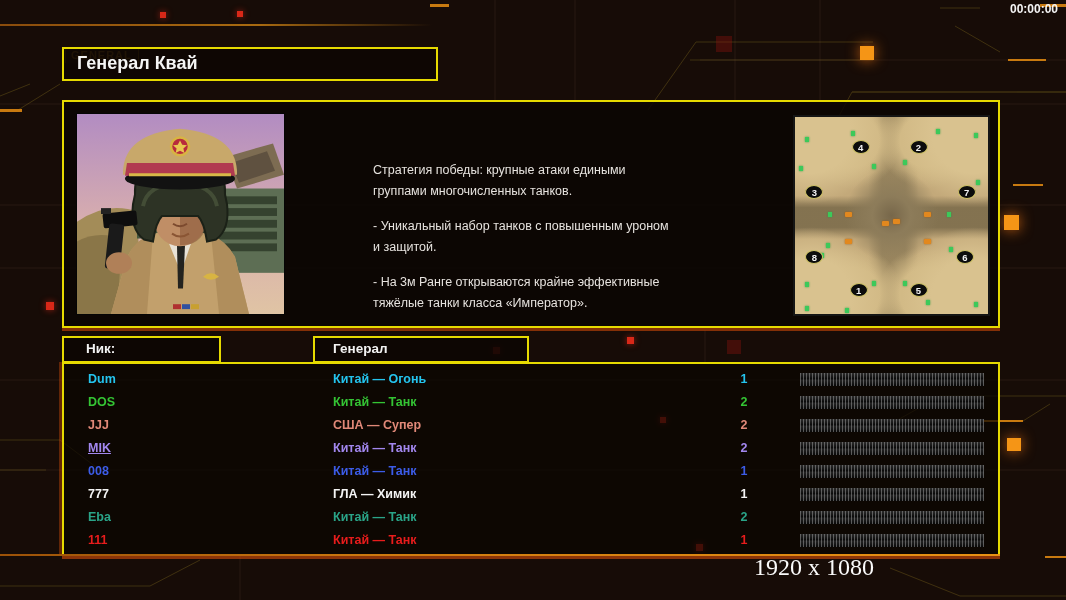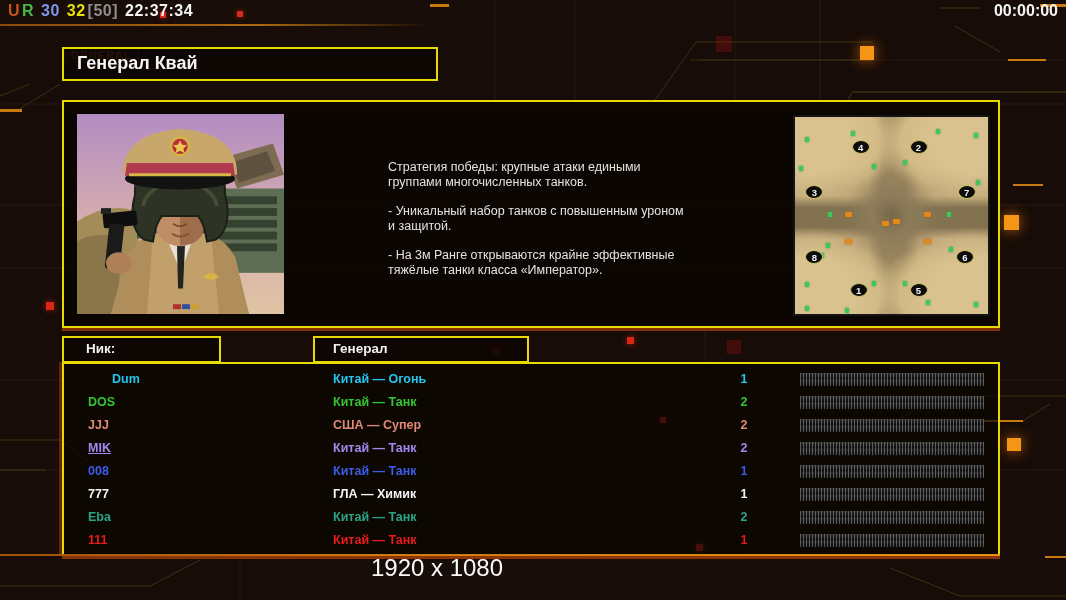--- a/index.html
+++ b/index.html
@@ -14,21 +14,21 @@
   .sq{position:absolute;}
   .sq.red{background:#d82818;box-shadow:0 0 6px rgba(216,40,24,.7);}
   .sq.orange{background:#f59516;box-shadow:0 0 14px rgba(245,120,20,.8);}
   .sq.dimred{background:rgba(150,20,15,.35);}
   .dash{position:absolute;background:#c87a10;}
   
   .hud-left{position:absolute;left:8px;top:2px;font-size:16px;font-weight:bold;letter-spacing:.5px;}
   .hud-left span{margin-right:2px;}
   .hud-underline{position:absolute;left:0;top:24px;width:432px;height:2px;
     background:linear-gradient(90deg,#8a4c0c,#a86a10 60%,rgba(120,70,10,0));}
-  .hud-right{position:absolute;right:8px;top:2px;font-size:16px;font-weight:bold;color:#f4f4f4;}
+  .hud-right{position:absolute;right:8px;top:2px;font-size:12px;font-weight:bold;color:#f4f4f4;}
   
   .general-tab{
     position:absolute;left:65px;top:33px;height:13px;line-height:13px;
     padding:1px 6px 1px 5px;background:#241204;border:1px solid #9c7608;border-bottom:none;
     color:#dfa01c;font-size:11px;font-weight:bold;letter-spacing:1px;margin-top:14px;
   }
   .title-box{
     position:absolute;left:62px;top:47px;width:372px;height:30px;
     border:2px solid #e6da00;background:rgba(14,7,3,.92);
   }
@@ -37,21 +37,21 @@
   .main-panel{
     position:absolute;left:62px;top:100px;width:934px;height:224px;
     border:2px solid #e6da00;background:rgba(10,5,2,.82);
     box-shadow:0 3px 0 rgba(170,60,8,.75);
   }
   .portrait{
     position:absolute;left:13px;top:12px;width:207px;height:200px;
     background:#000;outline:1px solid #050505;
   }
   .portrait svg{display:block;width:100%;height:100%;}
-  .description{position:absolute;left:324px;top:58px;width:345px;color:#e6e2de;font-size:12.5px;line-height:15px;}
+  .description{position:absolute;left:309px;top:58px;width:345px;color:#e6e2de;font-size:12.5px;line-height:21px;}
   .description .para{white-space:pre-line;margin:0 0 14px 0;}
   
   .minimap{
     position:absolute;left:729px;top:13px;width:197px;height:201px;
     border:2px solid #151515;box-sizing:border-box;
     background:
       radial-gradient(circle at 50% 50%,#77674a 0%,#8d7c5a 14%,rgba(141,124,90,0) 34%),
       radial-gradient(circle at 8% 8%,#d9c28f 0 16%,rgba(217,194,143,0) 28%),
       radial-gradient(circle at 92% 8%,#d9c28f 0 16%,rgba(217,194,143,0) 28%),
       radial-gradient(circle at 8% 92%,#d9c28f 0 16%,rgba(217,194,143,0) 28%),
@@ -97,22 +97,22 @@
     background-color:#141414;
   }
   .prow .pbar::after{
     content:"";position:absolute;inset:0;
     background:repeating-linear-gradient(90deg,rgba(150,150,150,.55) 0 1px,rgba(0,0,0,0) 1px 3px);
   }
   
   .footer-line{position:absolute;left:0;top:554px;width:1000px;height:2px;
     background:linear-gradient(90deg,#9c5208,#d07c10 40%,#e89214);}
   .footer-res{
-    position:absolute;left:0;top:554px;width:874px;text-align:center;
-    color:#fafafa;font-size:24px;font-family:Liberation Sans, sans-serif;
+    position:absolute;left:0;top:554px;width:874px;text-align:right;
+    color:#fafafa;font-size:24px;font-family:Liberation Serif, serif;
   }
 </style>
 </head>
 <body>
 
 <div class="screen">
 
   <svg class="bg-svg" viewBox="0 0 1066 600" fill="none">
     <g stroke="#4a3a12" stroke-width="1" opacity="0.8">
       <path d="M696,42 L873,42 M696,42 L648,110 M690,60 L873,60"></path>
@@ -142,21 +142,20 @@
   <div class="sq orange" style="left:860px;top:46px;width:14px;height:14px"></div>
   <div class="sq orange" style="left:1004px;top:215px;width:15px;height:15px"></div>
   <div class="sq orange" style="left:1007px;top:438px;width:14px;height:13px"></div>
   <div class="dash" style="left:430px;top:4px;width:19px;height:3px"></div>
   <div class="dash" style="left:1040px;top:4px;width:26px;height:3px"></div>
   <div class="dash" style="left:1008px;top:59px;width:38px;height:2px"></div>
   <div class="dash" style="left:1013px;top:184px;width:30px;height:2px"></div>
   <div class="dash" style="left:0;top:109px;width:22px;height:3px"></div>
   <div class="dash" style="left:1045px;top:556px;width:21px;height:2px"></div>
 
-  <div class="hud-left"><span style="color: rgb(198, 84, 32);">U</span><span style="color: rgb(70, 184, 70);">R </span><span style="color: rgb(125, 151, 232);">30 </span><span style="color: rgb(232, 228, 0);">32</span><span style="color: rgb(142, 142, 142);">[50] </span><span style="color: rgb(244, 244, 244);">22:37:34</span></div>
   <div class="hud-underline"></div>
   <div class="hud-right">00:00:00</div>
 
   <div class="general-tab">GENERAL</div>
   <div class="title-box">
     <span>Генерал Квай</span>
   </div>
 
   <div class="main-panel">
 
@@ -272,21 +271,21 @@
 
   <div class="hdr-box" style="left:62px;width:155px">
     <span class="h" style="left:22px">Ник:</span>
   </div>
   <div class="hdr-box" style="left:313px;width:212px">
     <span class="h" style="left:18px">Генерал</span>
   </div>
 
   <div class="table-panel" id="players-table">
       <div class="prow">
-        <span class="nick" style="color: rgb(36, 196, 238); margin-left: 24px;">Dum</span>
+        <span class="nick" style="color: rgb(36, 196, 238);">Dum</span>
         <span class="gen" style="color: rgb(36, 196, 238);">Китай — Огонь</span>
         <span class="team" style="color: rgb(36, 196, 238);">1</span>
         <span class="pbar"></span>
       </div>
       <div class="prow">
         <span class="nick" style="color: rgb(52, 196, 52);">DOS</span>
         <span class="gen" style="color: rgb(52, 196, 52);">Китай — Танк</span>
         <span class="team" style="color: rgb(52, 196, 52);">2</span>
         <span class="pbar"></span>
       </div>

